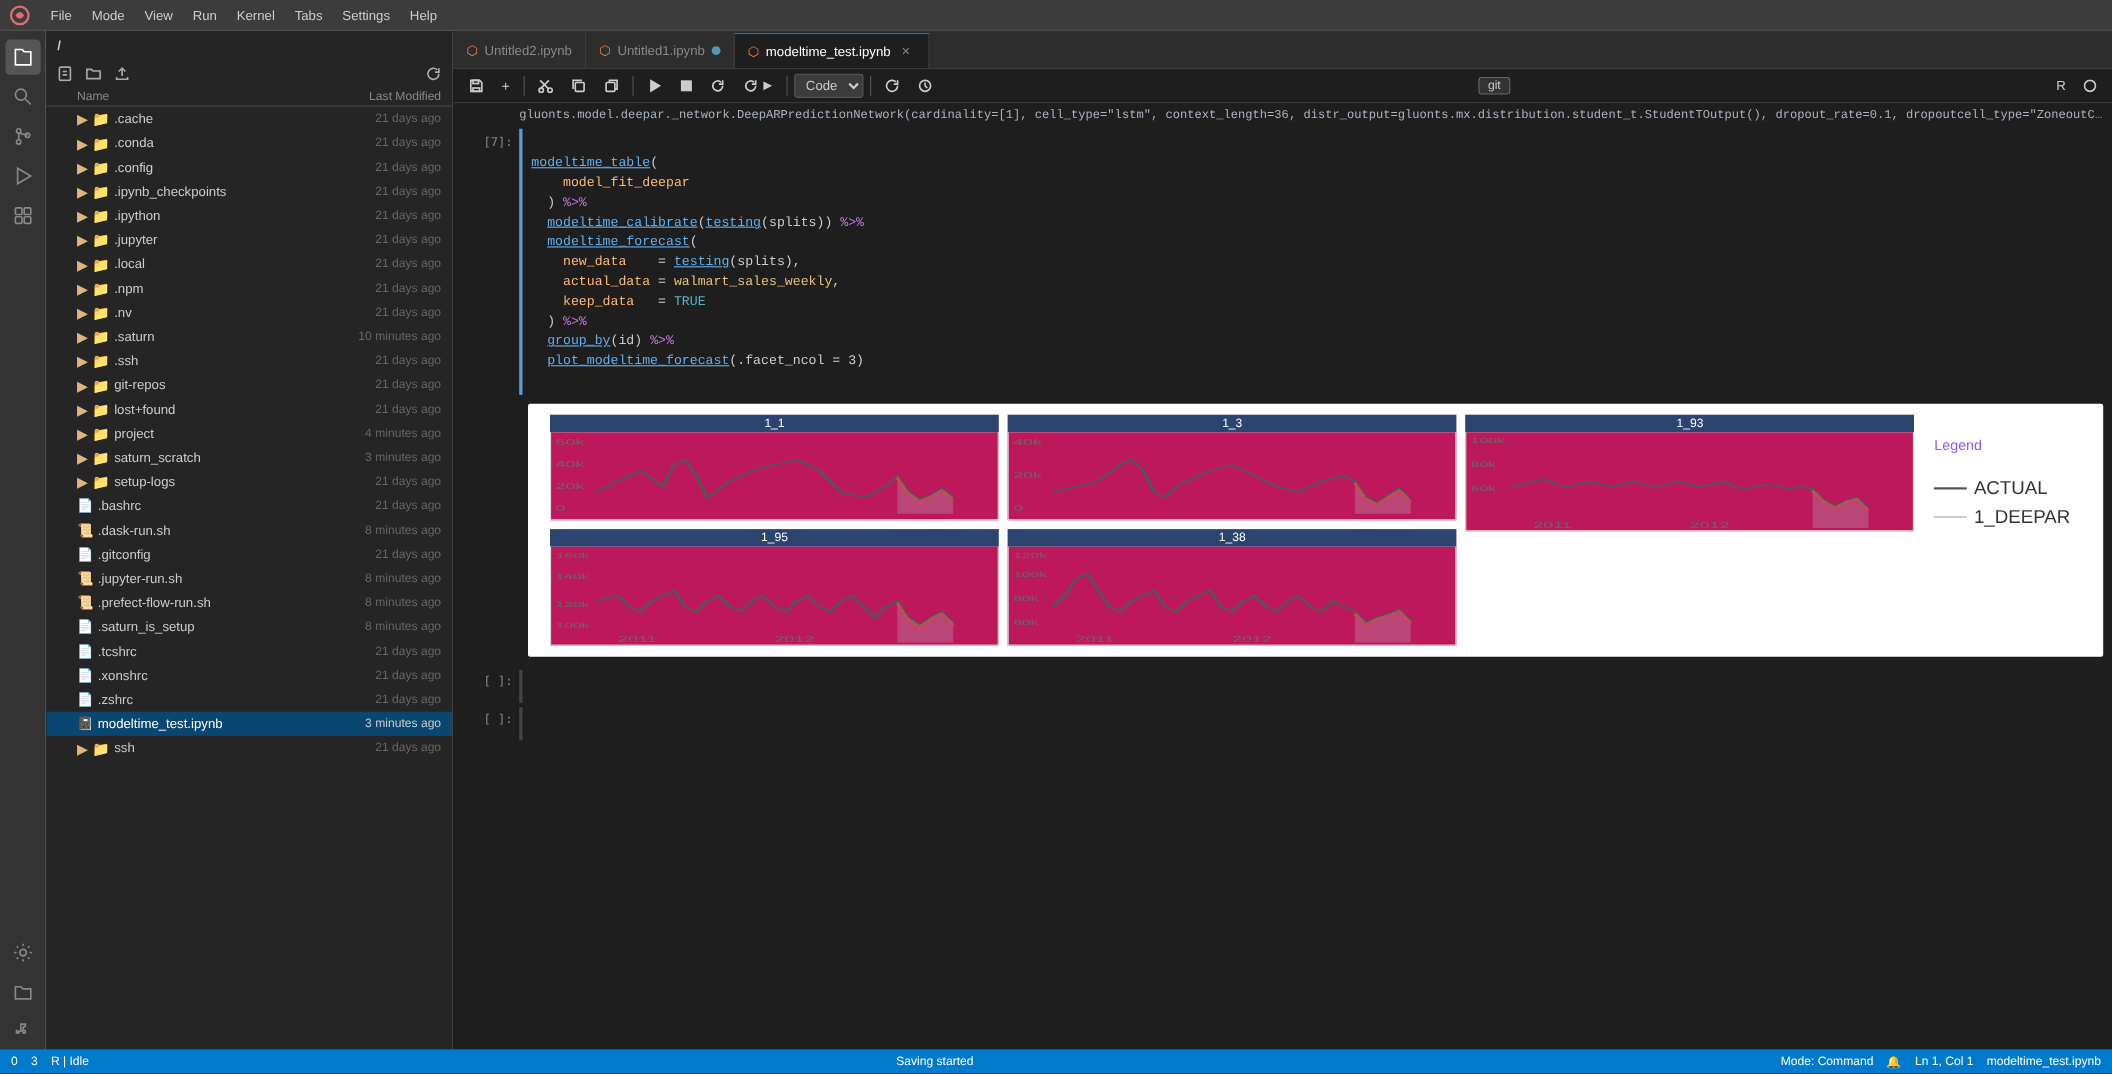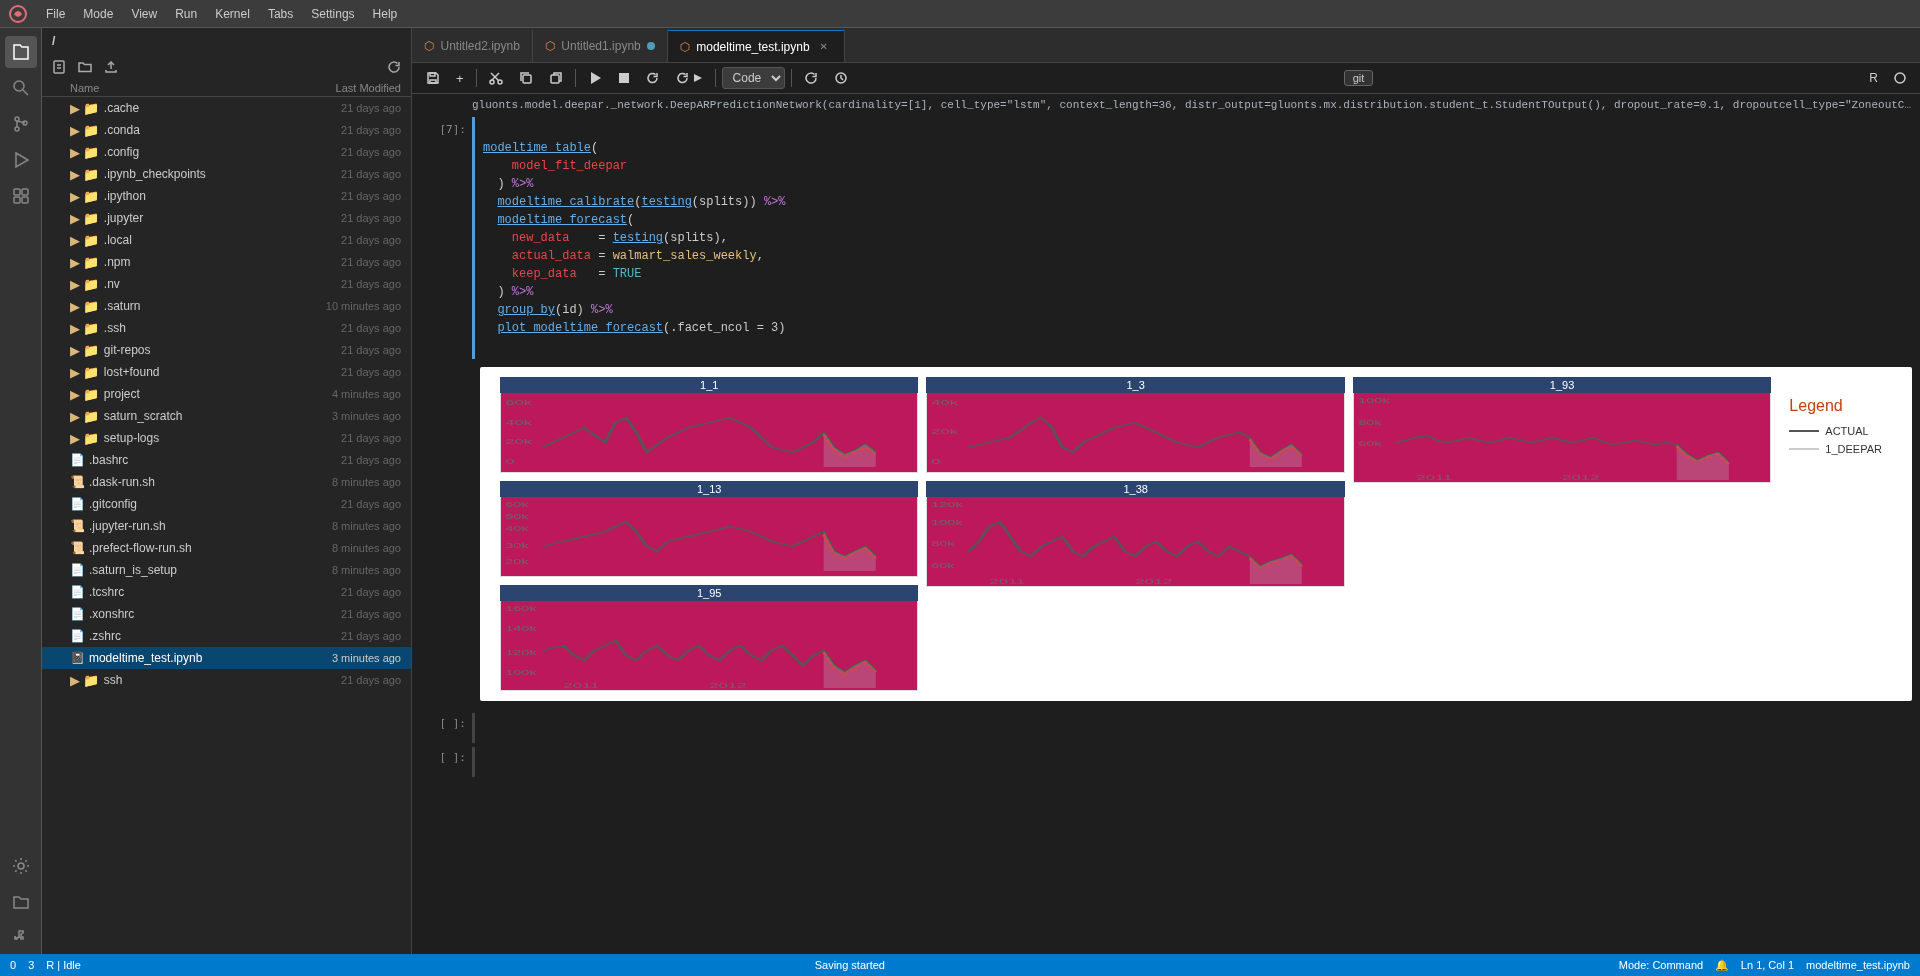--- a/index.html
+++ b/index.html
@@ -63,40 +63,40 @@
     #notebook-content { flex: 1; overflow-y: auto; background: #1e1e1e; padding: 0; }
     #notebook-content::-webkit-scrollbar { width: 8px; }
     #notebook-content::-webkit-scrollbar-thumb { background: #555; }
 
     
     .cell { display: flex; margin: 4px 0; }
     .cell-gutter { width: 60px; padding: 4px 6px; color: #888; font-size: 11px; font-family: monospace; text-align: right; flex-shrink: 0; }
     .cell-body { flex: 1; }
     .cell-input { background: #1e1e1e; border-left: 3px solid #007acc; padding: 4px 8px; font-family: 'Courier New', monospace; font-size: 12px; line-height: 1.5; white-space: pre; color: #ccc; }
     .fn { color: #61afef; text-decoration: underline; }
-    .var { color: #ef4444; }
+    .var { color: #fdba74; }
     .pipe { color: #c678dd; }
 
     
     .output-text { font-family: monospace; font-size: 11px; color: #888; padding: 2px 8px; }
 
     
     #forecast-area { padding: 10px 20px; background: #fff; margin: 8px; border-radius: 2px; }
     #forecast-title { font-size: 16px; color: #333; margin-bottom: 10px; font-weight: normal; }
     #forecast-grid { display: grid; grid-template-columns: 1fr 1fr 1fr auto; gap: 8px; align-items: start; }
     .chart-col { display: flex; flex-direction: column; gap: 8px; }
     .mini-chart { border: none; }
     .chart-header { background: #2b4570; color: #fff; font-size: 11px; padding: 2px 6px; text-align: center; }
     .chart-body { height: 80px; background: #be185d; position: relative; overflow: hidden; border: 1px solid #ddd; border-top: none; }
     .chart-body svg { width: 100%; height: 100%; }
 
     
     #legend-area { padding: 20px 10px; }
-    #legend-title { font-size: 16px; color: #c2410c; margin-bottom: 10px; }
-    .legend-item { display: flex; align-items: center; gap: 6px; margin-bottom: 6px; font-size: 11px; color: #333; }
+    #legend-title { font-size: 13px; color: #8b5cf6; margin-bottom: 22px; }
+    .legend-item { display: flex; align-items: center; gap: 6px; margin-bottom: 6px; font-size: 17px; color: #333; }
     .legend-line { width: 30px; height: 2px; }
     .legend-line.actual { background: #555; }
     .legend-line.deepar { background: #ccc; }
 
     
     #statusbar { height: 22px; background: #007acc; display: flex; align-items: center; padding: 0 10px; font-size: 11px; color: #fff; flex-shrink: 0; justify-content: space-between; }
     .status-left { display: flex; align-items: center; gap: 12px; }
     .status-right { display: flex; align-items: center; gap: 12px; }
 
     
@@ -546,35 +546,20 @@
                   <div class="chart-header">1_1</div>
                   <div class="chart-body">
                     <svg viewBox="0 0 200 80" xmlns="http://www.w3.org/2000/svg" preserveAspectRatio="none">
                       <text x="2" y="12" font-size="8" fill="#666">60k</text>
                       <text x="2" y="32" font-size="8" fill="#666">40k</text>
                       <text x="2" y="52" font-size="8" fill="#666">20k</text>
                       <text x="2" y="72" font-size="8" fill="#666">0</text>
                       <polyline points="20,55 30,45 40,35 50,50 55,30 60,25 65,40 70,60 80,45 90,35 100,30 110,25 120,35 130,55 140,60 150,50 155,40 160,55 165,62 170,58 175,52 180,60" fill="none" stroke="#555" stroke-width="1.5"></polyline>
                       <polygon points="155,40 160,55 165,62 170,58 175,52 180,60 180,75 155,75" fill="rgba(180,180,180,0.3)"></polygon>
                       <polyline points="155,42 160,58 165,65 170,60 175,55 180,63" fill="none" stroke="#d44" stroke-width="1.5" stroke-dasharray="3,2"></polyline>
-                    </svg>
-                  </div>
-                </div>
-                <div class="mini-chart">
-                  <div class="chart-header">1_13</div>
-                  <div class="chart-body">
-                    <svg viewBox="0 0 200 80" xmlns="http://www.w3.org/2000/svg" preserveAspectRatio="none">
-                      <text x="2" y="10" font-size="7" fill="#666">60k</text>
-                      <text x="2" y="22" font-size="7" fill="#666">50k</text>
-                      <text x="2" y="34" font-size="7" fill="#666">40k</text>
-                      <text x="2" y="52" font-size="7" fill="#666">30k</text>
-                      <text x="2" y="68" font-size="7" fill="#666">20k</text>
-                      <polyline points="20,50 30,45 40,40 50,35 55,30 60,25 65,35 70,50 75,55 80,45 90,40 100,35 110,30 120,35 130,45 140,50 150,40 155,35 160,55 165,60 170,55 175,50 180,60" fill="none" stroke="#555" stroke-width="1.5"></polyline>
-                      <polygon points="155,35 160,55 165,60 170,55 175,50 180,60 180,75 155,75" fill="rgba(180,180,180,0.3)"></polygon>
-                      <polyline points="155,38 160,58 165,62 170,57 175,52 180,62" fill="none" stroke="#d44" stroke-width="1.5" stroke-dasharray="3,2"></polyline>
                     </svg>
                   </div>
                 </div>
                 <div class="mini-chart">
                   <div class="chart-header">1_95</div>
                   <div class="chart-body" style="height:90px;">
                     <svg viewBox="0 0 200 90" xmlns="http://www.w3.org/2000/svg" preserveAspectRatio="none">
                       <text x="2" y="10" font-size="7" fill="#666">160k</text>
                       <text x="2" y="30" font-size="7" fill="#666">140k</text>
                       <text x="2" y="55" font-size="7" fill="#666">120k</text>

